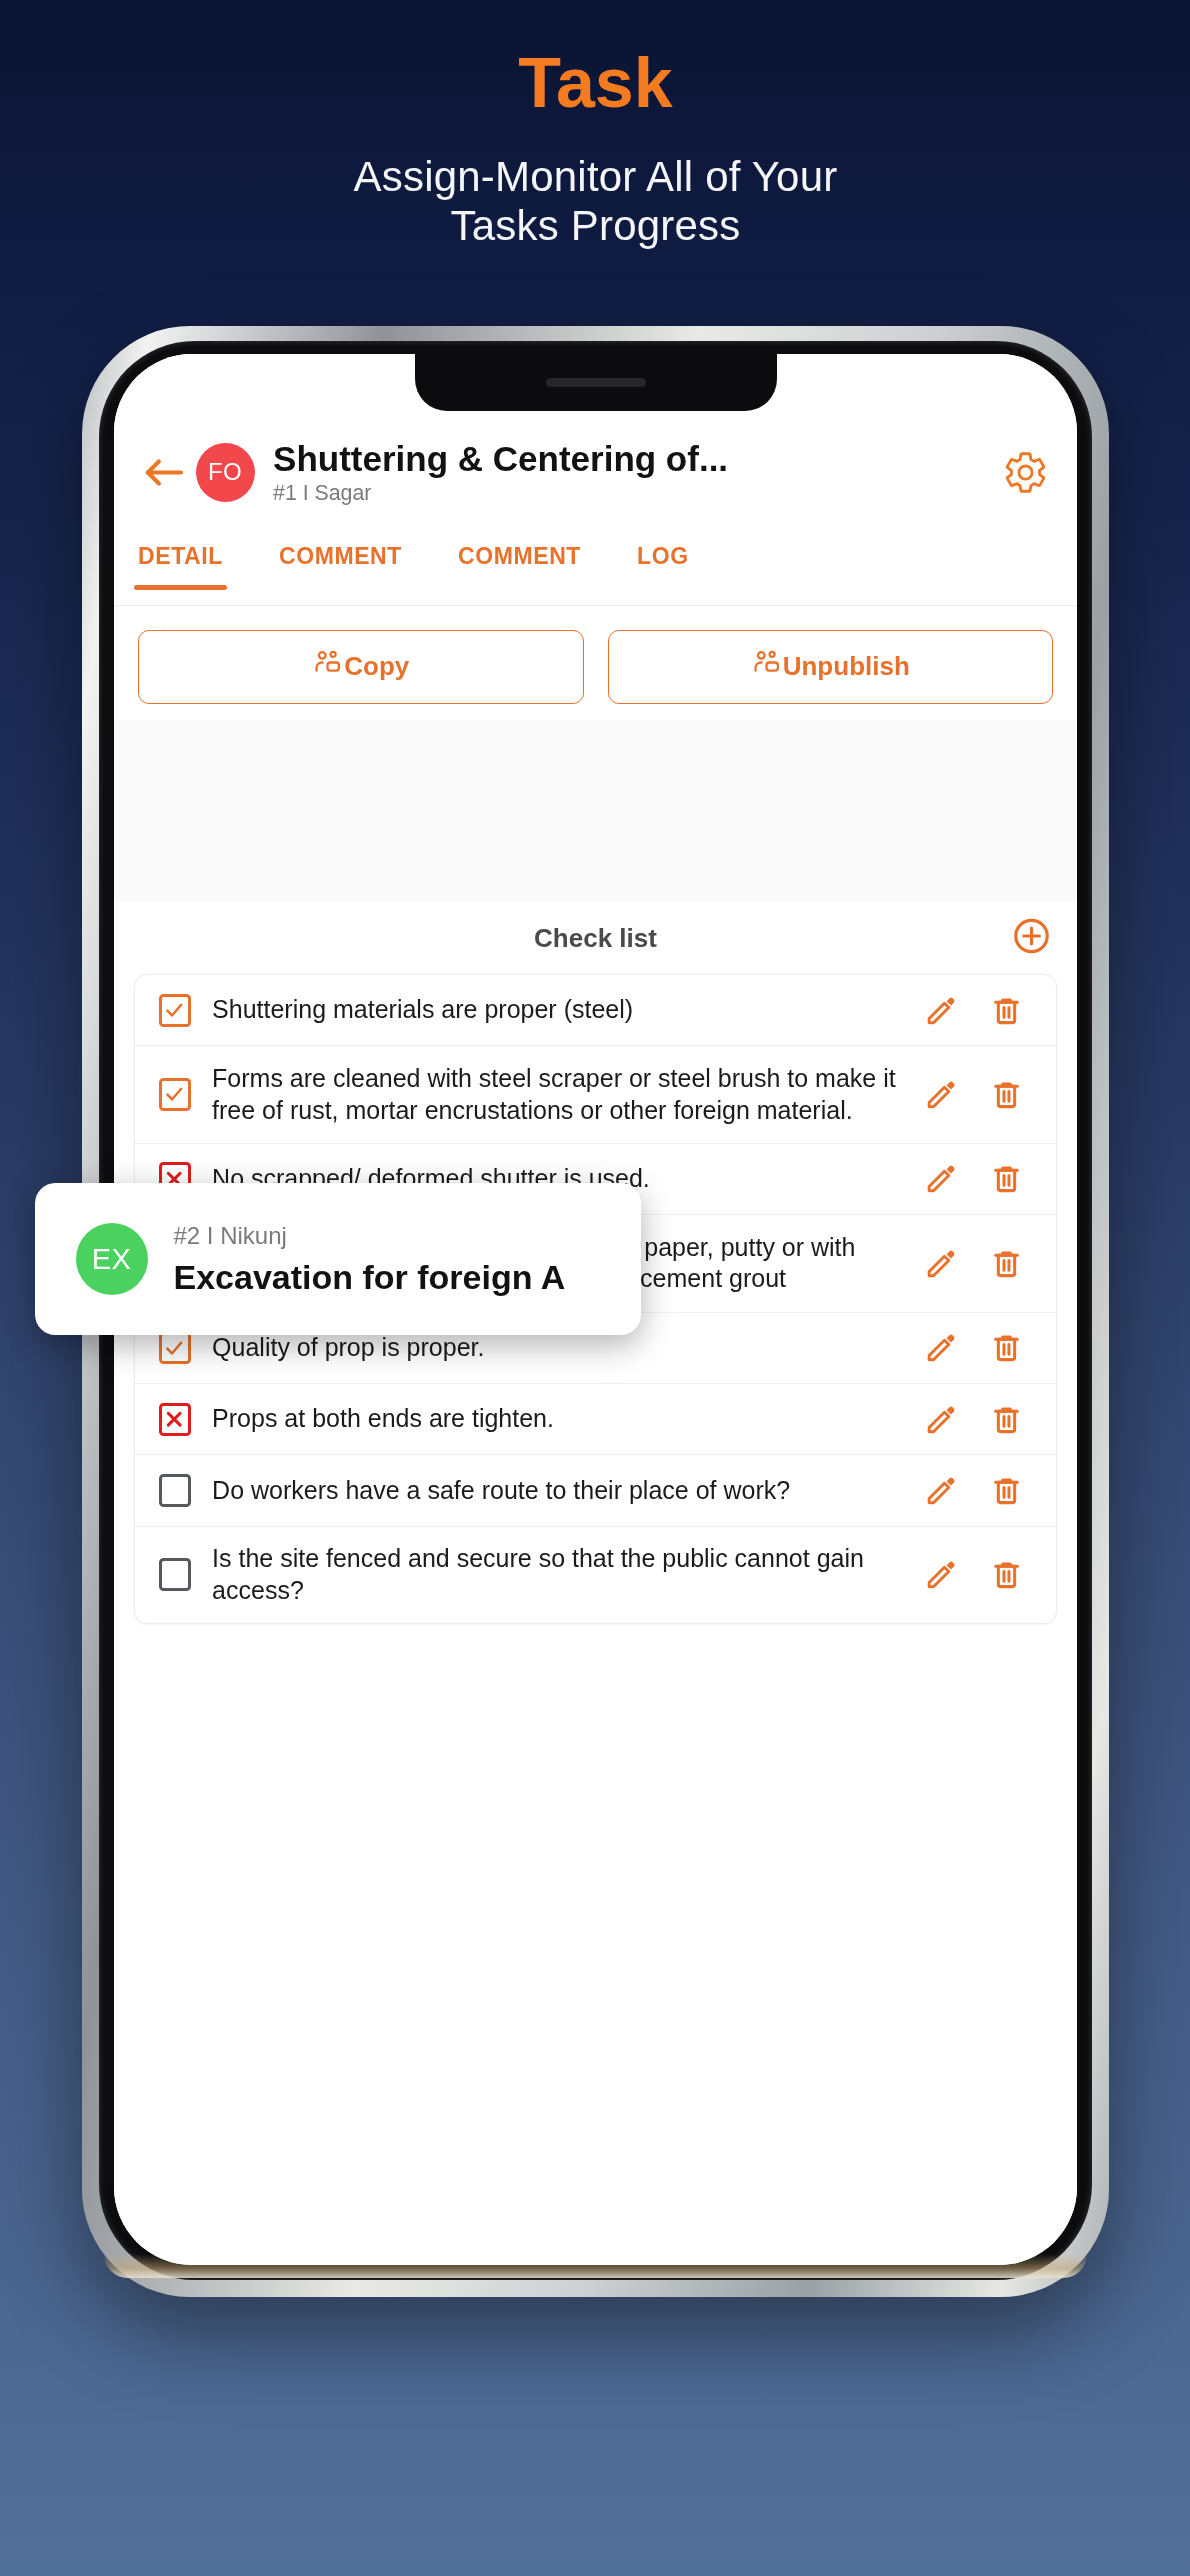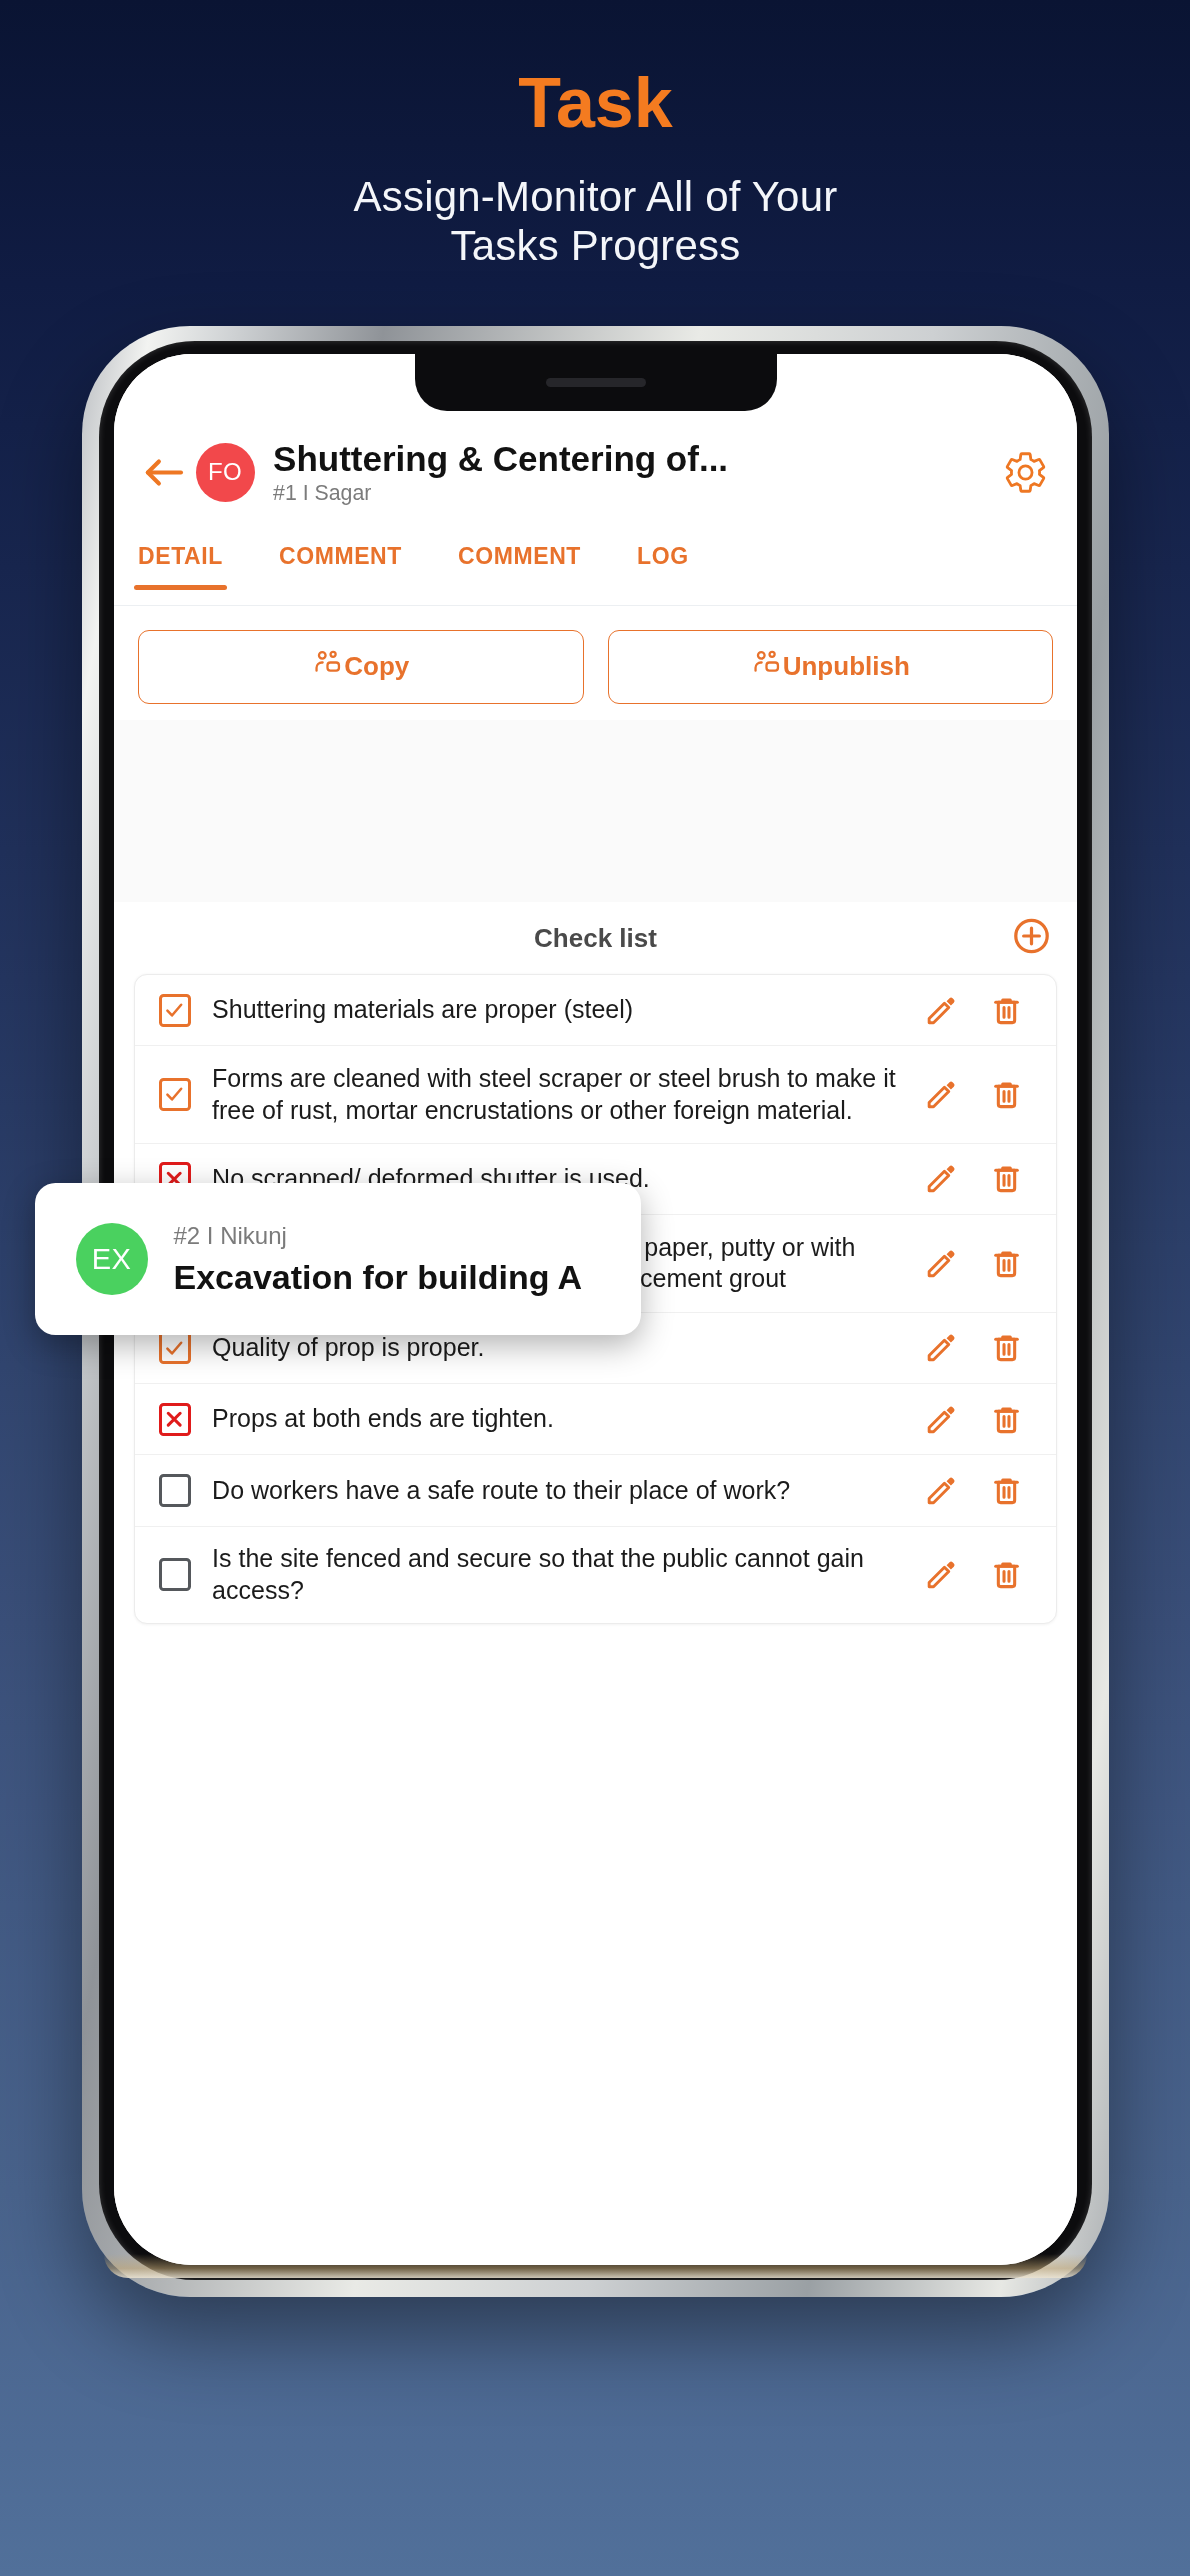--- a/index.html
+++ b/index.html
@@ -25,21 +25,21 @@
         #4e6b95 95%,
         #51709a 100%);
     position: relative;
   }
 
   
   .promo {
     position: absolute;
     top: 0; left: 0; right: 0;
     text-align: center;
-    padding-top: 68px;
+    padding-top: 48px;
   }
   .promo-title {
     font-size: 70px;
     font-weight: bold;
     color: #f47b20;
     letter-spacing: 0px;
     line-height: 1.0;
   }
   .promo-sub {
     margin-top: 35px;
@@ -614,16 +614,16 @@
         </div>
 
     </div>
   </div>
 </div>
 
 <div class="float-card">
   <div class="float-avatar">EX</div>
   <div class="float-texts">
     <div class="float-sub">#2 I Nikunj</div>
-    <div class="float-title">Excavation for building A</div>
+    <div class="float-title">Excavation for foreign A</div>
   </div>
 </div>
 
 
 </body></html>

